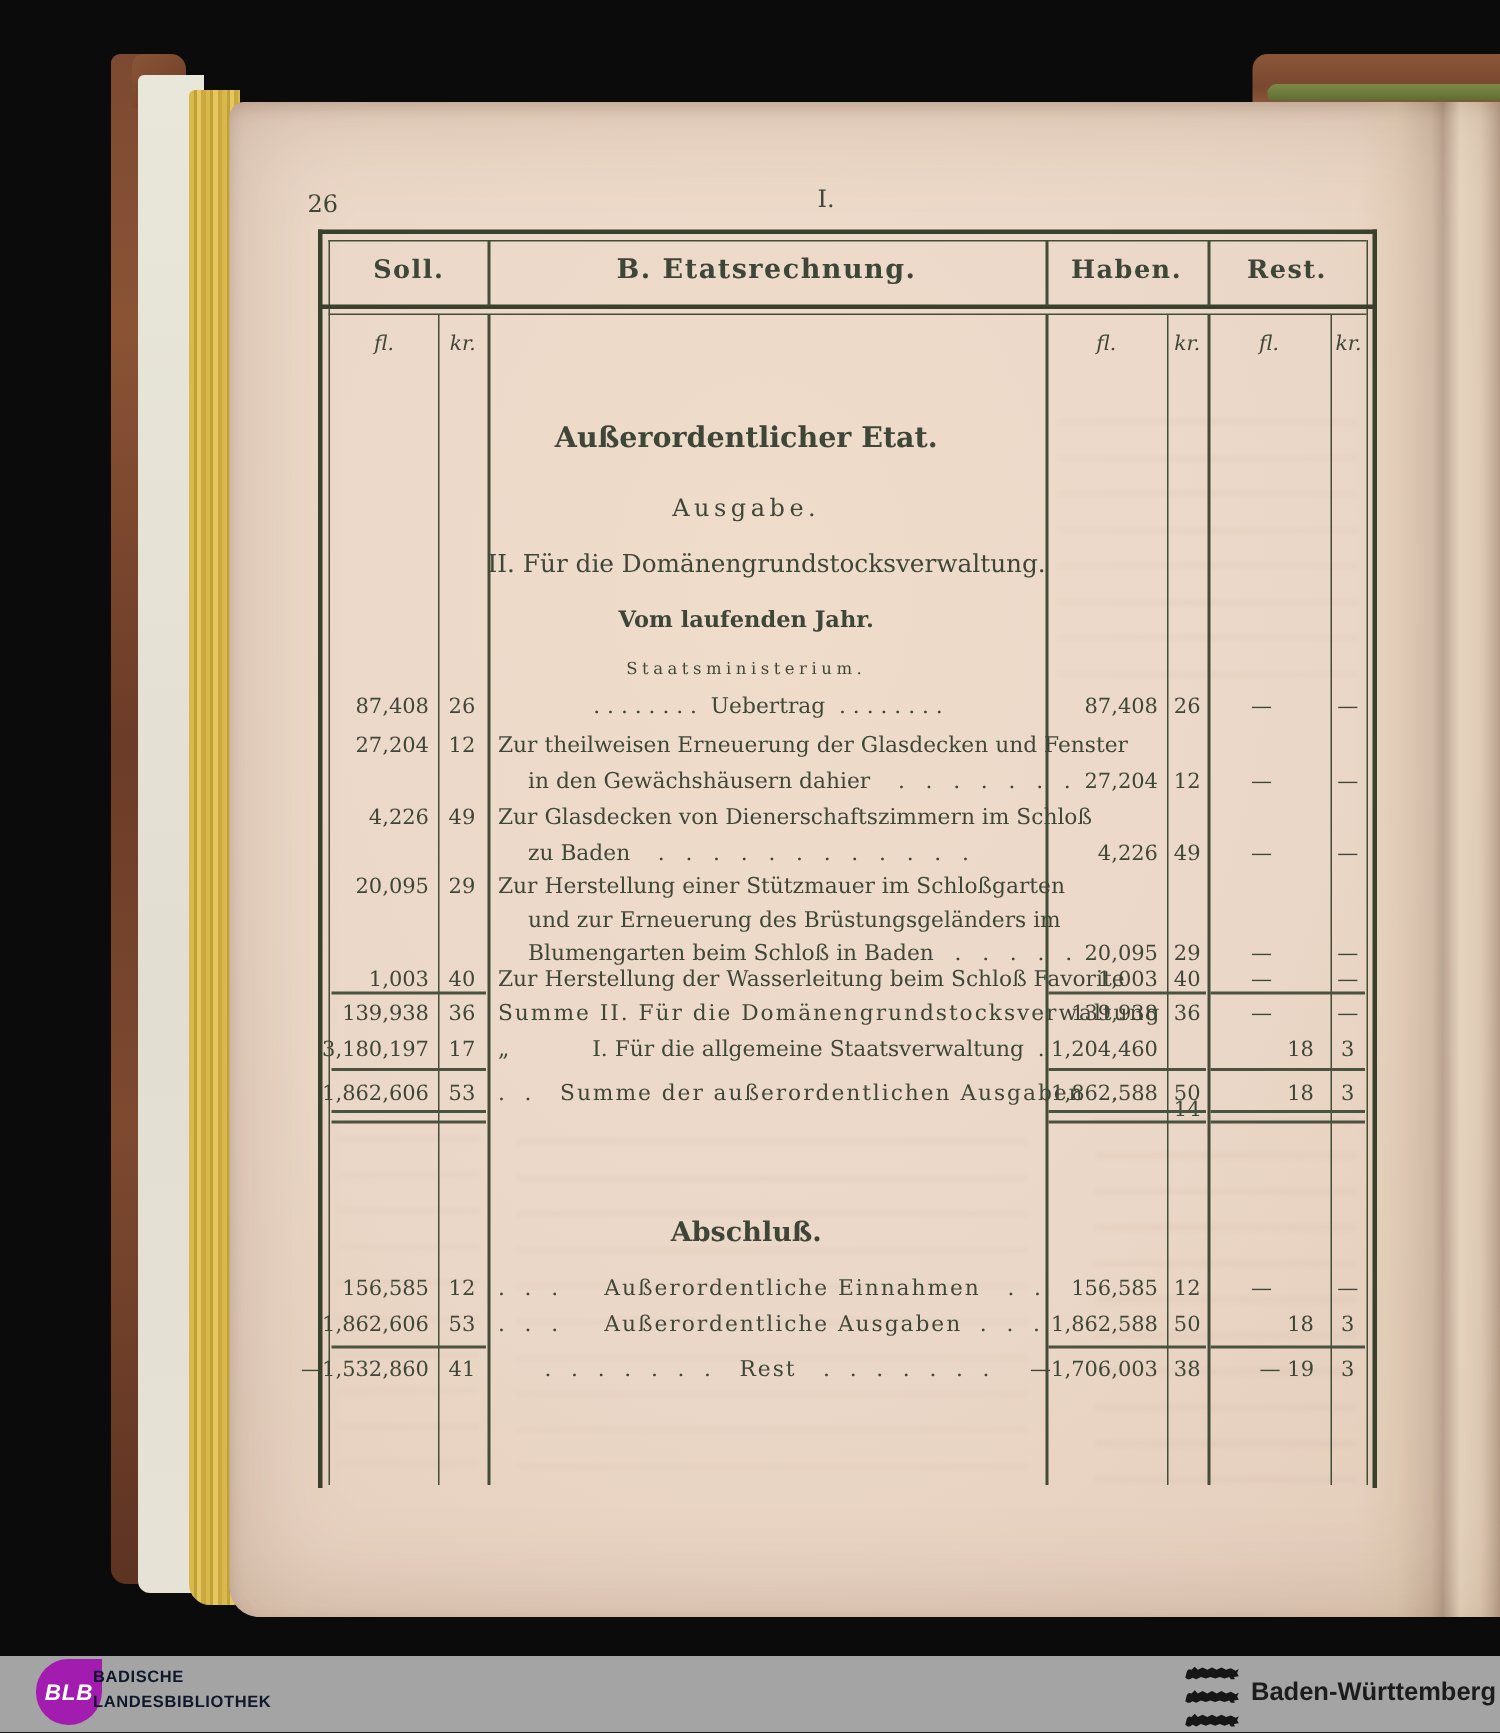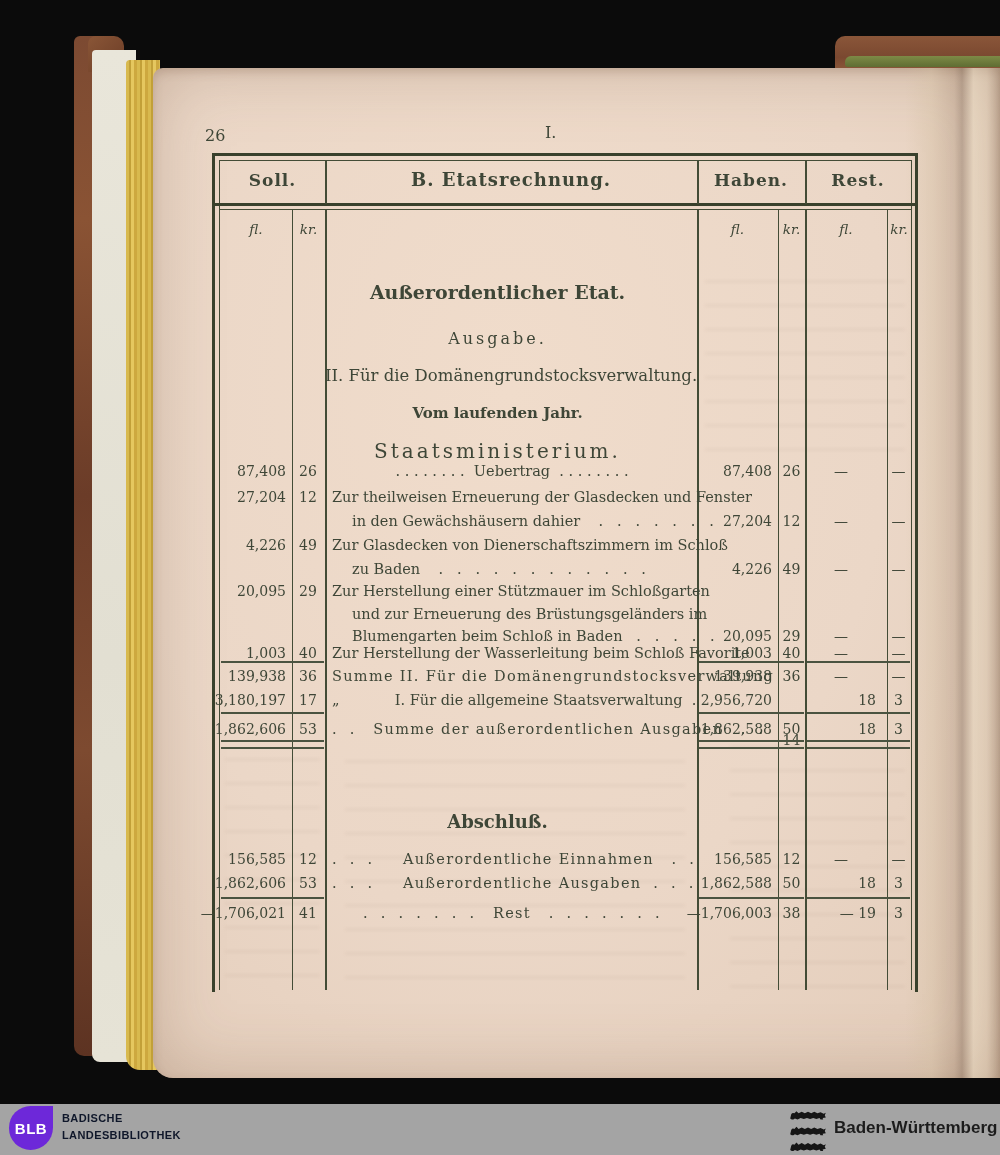--- a/index.html
+++ b/index.html
@@ -42,22 +42,22 @@
   .hfl{left:680px;width:92px}.hkr{left:780px;width:23px;text-align:center}
   .rfl{left:806px;width:70px}.rfl.ctr{text-align:center}
   .rkr{left:888px;width:21px;text-align:center}
   .lbl{left:332px;width:360px;font-size:14.5px;}
   .lbl.c{text-align:center}
   .lbl.i{left:352px;width:340px}
   .sp1{letter-spacing:1.3px}.sp2{letter-spacing:3px}
   
   .footer-bar{position:absolute;left:0;top:1104px;width:1000px;height:51px;background:#a4a4a4;
     font-family:"Liberation Sans",sans-serif;}
-  .blb-blob{position:absolute;left:9px;top:2px;width:44px;height:44px;background:#6d28d9;
-    border-radius:50% 0 52% 50%;display:flex;align-items:center;justify-content:center;}
+  .blb-blob{position:absolute;left:24px;top:2px;width:44px;height:44px;background:#a21caf;
+    border-radius:50% 0 52% 50%;display:flex;align-items:center;justify-content:center;font-style:italic;}
   .blb-blob span{color:#fff;font-weight:800;font-size:15px;letter-spacing:.5px;}
   .lib-name{position:absolute;left:62px;top:6px;color:#0f172a;font-weight:800;font-size:11px;
     line-height:17px;letter-spacing:.4px;}
   .arms{position:absolute;left:788px;top:4px;width:40px;height:44px;}
   .state-name{position:absolute;left:834px;top:14px;color:#1c1c1c;font-weight:600;font-size:17px;}
 </style>
 </head>
 <body>
 
 <div class="stage">
@@ -111,21 +111,21 @@
     <span class="txt subhead" style="left:292px;top:221px;width:33px">kr.</span>
     <span class="txt subhead" style="left:697px;top:221px;width:81px">fl.</span>
     <span class="txt subhead" style="left:778px;top:221px;width:27px">kr.</span>
     <span class="txt subhead" style="left:805px;top:221px;width:82px">fl.</span>
     <span class="txt subhead" style="left:887px;top:221px;width:24px">kr.</span>
 
     <span class="txt hd" style="top:281px;font-size:19px;font-weight:bold">Außerordentlicher Etat.</span>
     <span class="txt hd sp2" style="top:329px;font-size:16px">Ausgabe.</span>
     <span class="txt hd" style="top:366px;font-size:16.5px">II. Für die Domänengrundstocksverwaltung.</span>
     <span class="txt hd" style="top:404px;font-size:15px;font-weight:bold">Vom laufenden Jahr.</span>
-    <span class="txt hd sp2" style="top:439px;font-size:20px">Staatsministerium.</span>
+    <span class="txt hd sp2" style="top:439px;font-size:11px">Staatsministerium.</span>
 
     <span class="txt amt sfl" style="top:463px">87,408</span>
     <span class="txt amt skr" style="top:463px">26</span>
     <span class="txt lbl c" style="top:463px">. . . . . . . .  Uebertrag  . . . . . . . .</span>
     <span class="txt amt hfl" style="top:463px">87,408</span>
     <span class="txt amt hkr" style="top:463px">26</span>
     <span class="txt amt rfl ctr" style="top:463px">—</span>
     <span class="txt amt rkr" style="top:463px">—</span>
 
     <span class="txt amt sfl" style="top:489px">27,204</span>
@@ -172,21 +172,21 @@
     <span class="txt amt skr" style="top:668px">36</span>
     <span class="txt lbl c sp1" style="top:668px">Summe II. Für die Domänengrundstocksverwaltung</span>
     <span class="txt amt hfl" style="top:668px">139,938</span>
     <span class="txt amt hkr" style="top:668px">36</span>
     <span class="txt amt rfl ctr" style="top:668px">—</span>
     <span class="txt amt rkr" style="top:668px">—</span>
 
     <span class="txt amt sfl" style="top:692px">3,180,197</span>
     <span class="txt amt skr" style="top:692px">17</span>
     <span class="txt lbl" style="top:692px">„            I. Für die allgemeine Staatsverwaltung  .</span>
-    <span class="txt amt hfl" style="top:692px">2,956,720</span>
+    <span class="txt amt hfl" style="top:692px">1,204,460</span>
     <span class="txt amt hkr" style="top:732px">14</span>
     <span class="txt amt rfl" style="top:692px">18</span>
     <span class="txt amt rkr" style="top:692px">3</span>
 
     <div class="sumline" style="left:221px;top:712px;width:103px"></div>
     <div class="sumline" style="left:699px;top:712px;width:105px"></div>
     <div class="sumline" style="left:807px;top:712px;width:103px"></div>
 
     <span class="txt amt sfl" style="top:721px">1,862,606</span>
     <span class="txt amt skr" style="top:721px">53</span>
@@ -218,21 +218,21 @@
     <span class="txt lbl c sp1" style="top:875px">.  .  .     Außerordentliche Ausgaben  .  .  .</span>
     <span class="txt amt hfl" style="top:875px">1,862,588</span>
     <span class="txt amt hkr" style="top:875px">50</span>
     <span class="txt amt rfl" style="top:875px">18</span>
     <span class="txt amt rkr" style="top:875px">3</span>
 
     <div class="sumline" style="left:221px;top:897px;width:103px"></div>
     <div class="sumline" style="left:699px;top:897px;width:105px"></div>
     <div class="sumline" style="left:807px;top:897px;width:103px"></div>
 
-    <span class="txt amt sfl" style="top:905px">—1,706,021</span>
+    <span class="txt amt sfl" style="top:905px">—1,532,860</span>
     <span class="txt amt skr" style="top:905px">41</span>
     <span class="txt lbl c sp1" style="top:905px">.  .  .  .  .  .  .   Rest   .  .  .  .  .  .  .</span>
     <span class="txt amt hfl" style="top:905px">—1,706,003</span>
     <span class="txt amt hkr" style="top:905px">38</span>
     <span class="txt amt rfl" style="top:905px">— 19</span>
     <span class="txt amt rkr" style="top:905px">3</span>
   </div>
 
   <div class="footer-bar">
     <div class="blb-blob">

